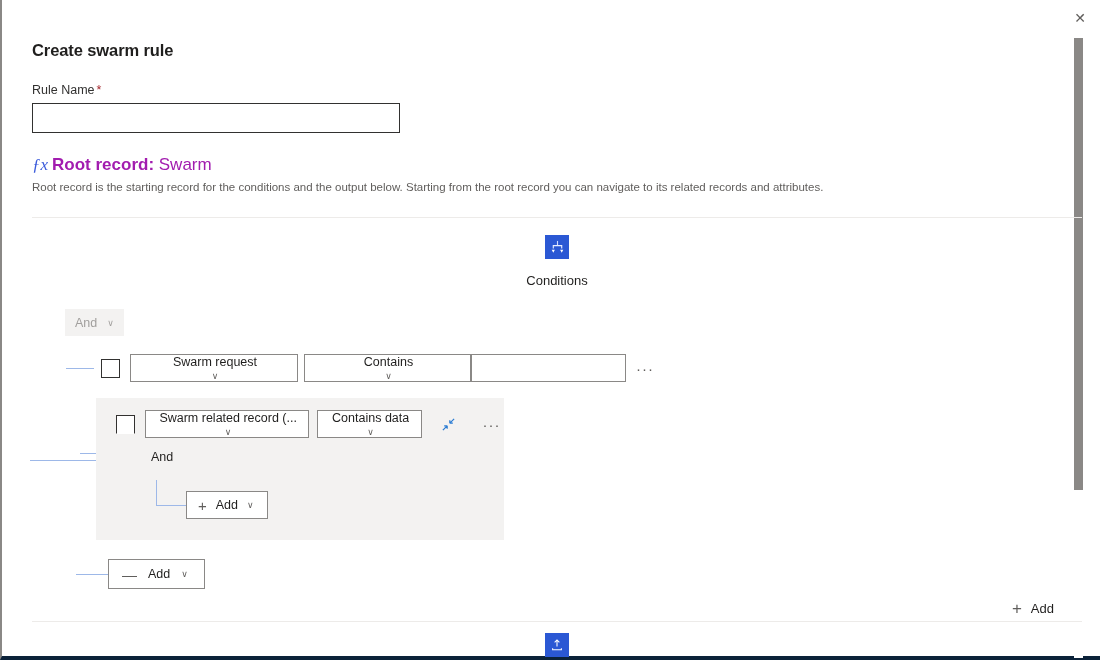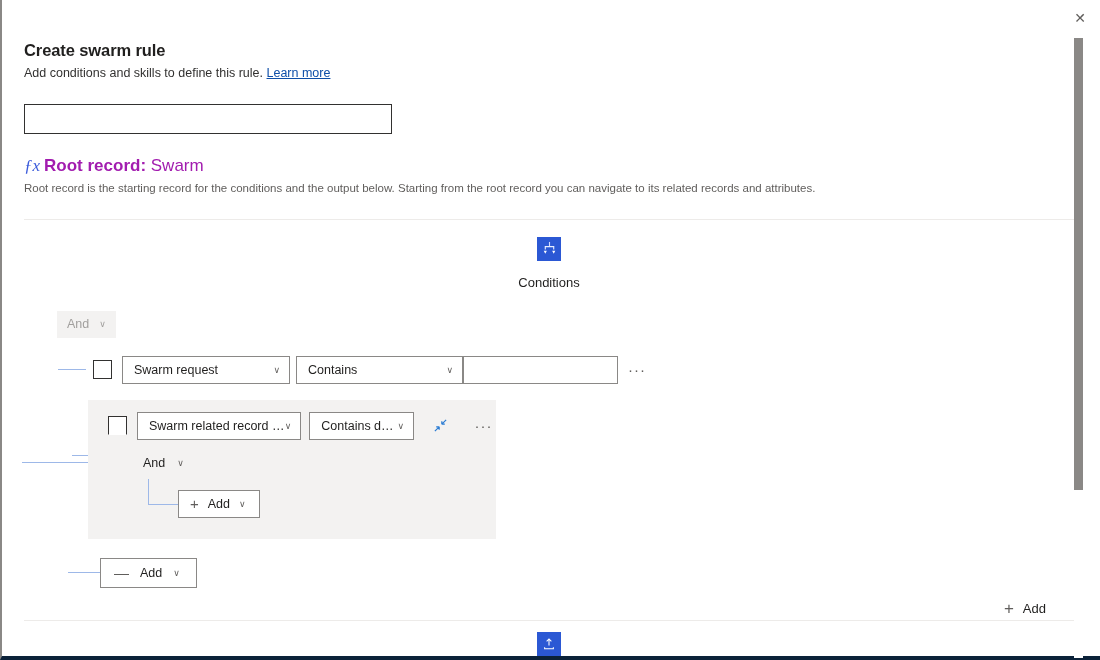--- a/index.html
+++ b/index.html
@@ -32,21 +32,21 @@
     position: absolute; top: 38px; right: 17px;
     width: 9px; height: 620px; background: #ffffff;
   }
   .scroll-thumb {
     position: absolute; top: 0; left: 0;
     width: 9px; height: 452px;
     background: #8a8886; border-radius: 0;
   }
 
   
-  .content { position: absolute; left: 0; top: 0; width: 1074px; height: 660px; }
+  .content { position: absolute; left: 8px; top: 0; width: 1074px; height: 660px; }
 
   .header { padding: 40px 0 0 22px; }
   .title {
     font-size: 16.5px; font-weight: bold; letter-spacing: -0.1px;
     color: #201f1e; line-height: 1.25;
   }
   .subtitle {
     margin-top: 4px; font-size: 12.5px; color: #323130; line-height: 1.4;
   }
   .subtitle a { color: #0f4fa8; text-decoration: underline; }
@@ -104,21 +104,21 @@
   .chkbox {
     width: 19px; height: 19px; border: 1.4px solid #323130; background: #fff;
     flex: 0 0 auto; cursor: pointer;
   }
   .chkbox.partial { border-bottom-color: transparent; }
 
   .dd {
     height: 28px; border: 1px solid #8a8886; background: #fff;
     display: inline-flex; align-items: center; justify-content: space-between;
     padding: 0 9px 0 11px; font-size: 12.5px; color: #201f1e;
-    cursor: pointer; overflow: hidden; white-space: nowrap;
+    cursor: pointer; overflow: hidden; white-space: nowrap; flex-direction: column;
   }
   .dd.plain { border: none; background: transparent; padding-left: 6px; }
   .dd-label { overflow: hidden; text-overflow: ellipsis; }
 
   .val-box {
     width: 155px; height: 28px; border: 1px solid #8a8886; background: #fff;
     font-family: inherit; font-size: 12.5px; padding: 0 8px; outline: none;
   }
 
   .ellipsis-btn {
@@ -170,27 +170,26 @@
   <button class="close-btn">✕</button>
 
   <div class="scroll-track">
     <div class="scroll-thumb"></div>
   </div>
 
   <div class="content">
 
     <div class="header">
       <div class="title">Create swarm rule</div>
-      <div class="subtitle">
-        <span>Add conditions and skills to define this rule.</span>
-        <a href="#">Learn more</a>
-      </div>
     </div>
 
     <div class="field-block">
+      <div class="field-label">
+        <span>Rule Name</span><span class="req">*</span>
+      </div>
       <input class="text-input" type="text" placeholder="" style="">
     </div>
 
     <div class="root-rec">
       <span class="fx-icon">ƒx</span>
       <span class="root-rec-text">
         <b>Root record:</b>
         <span>Swarm</span>
       </span>
     </div>

